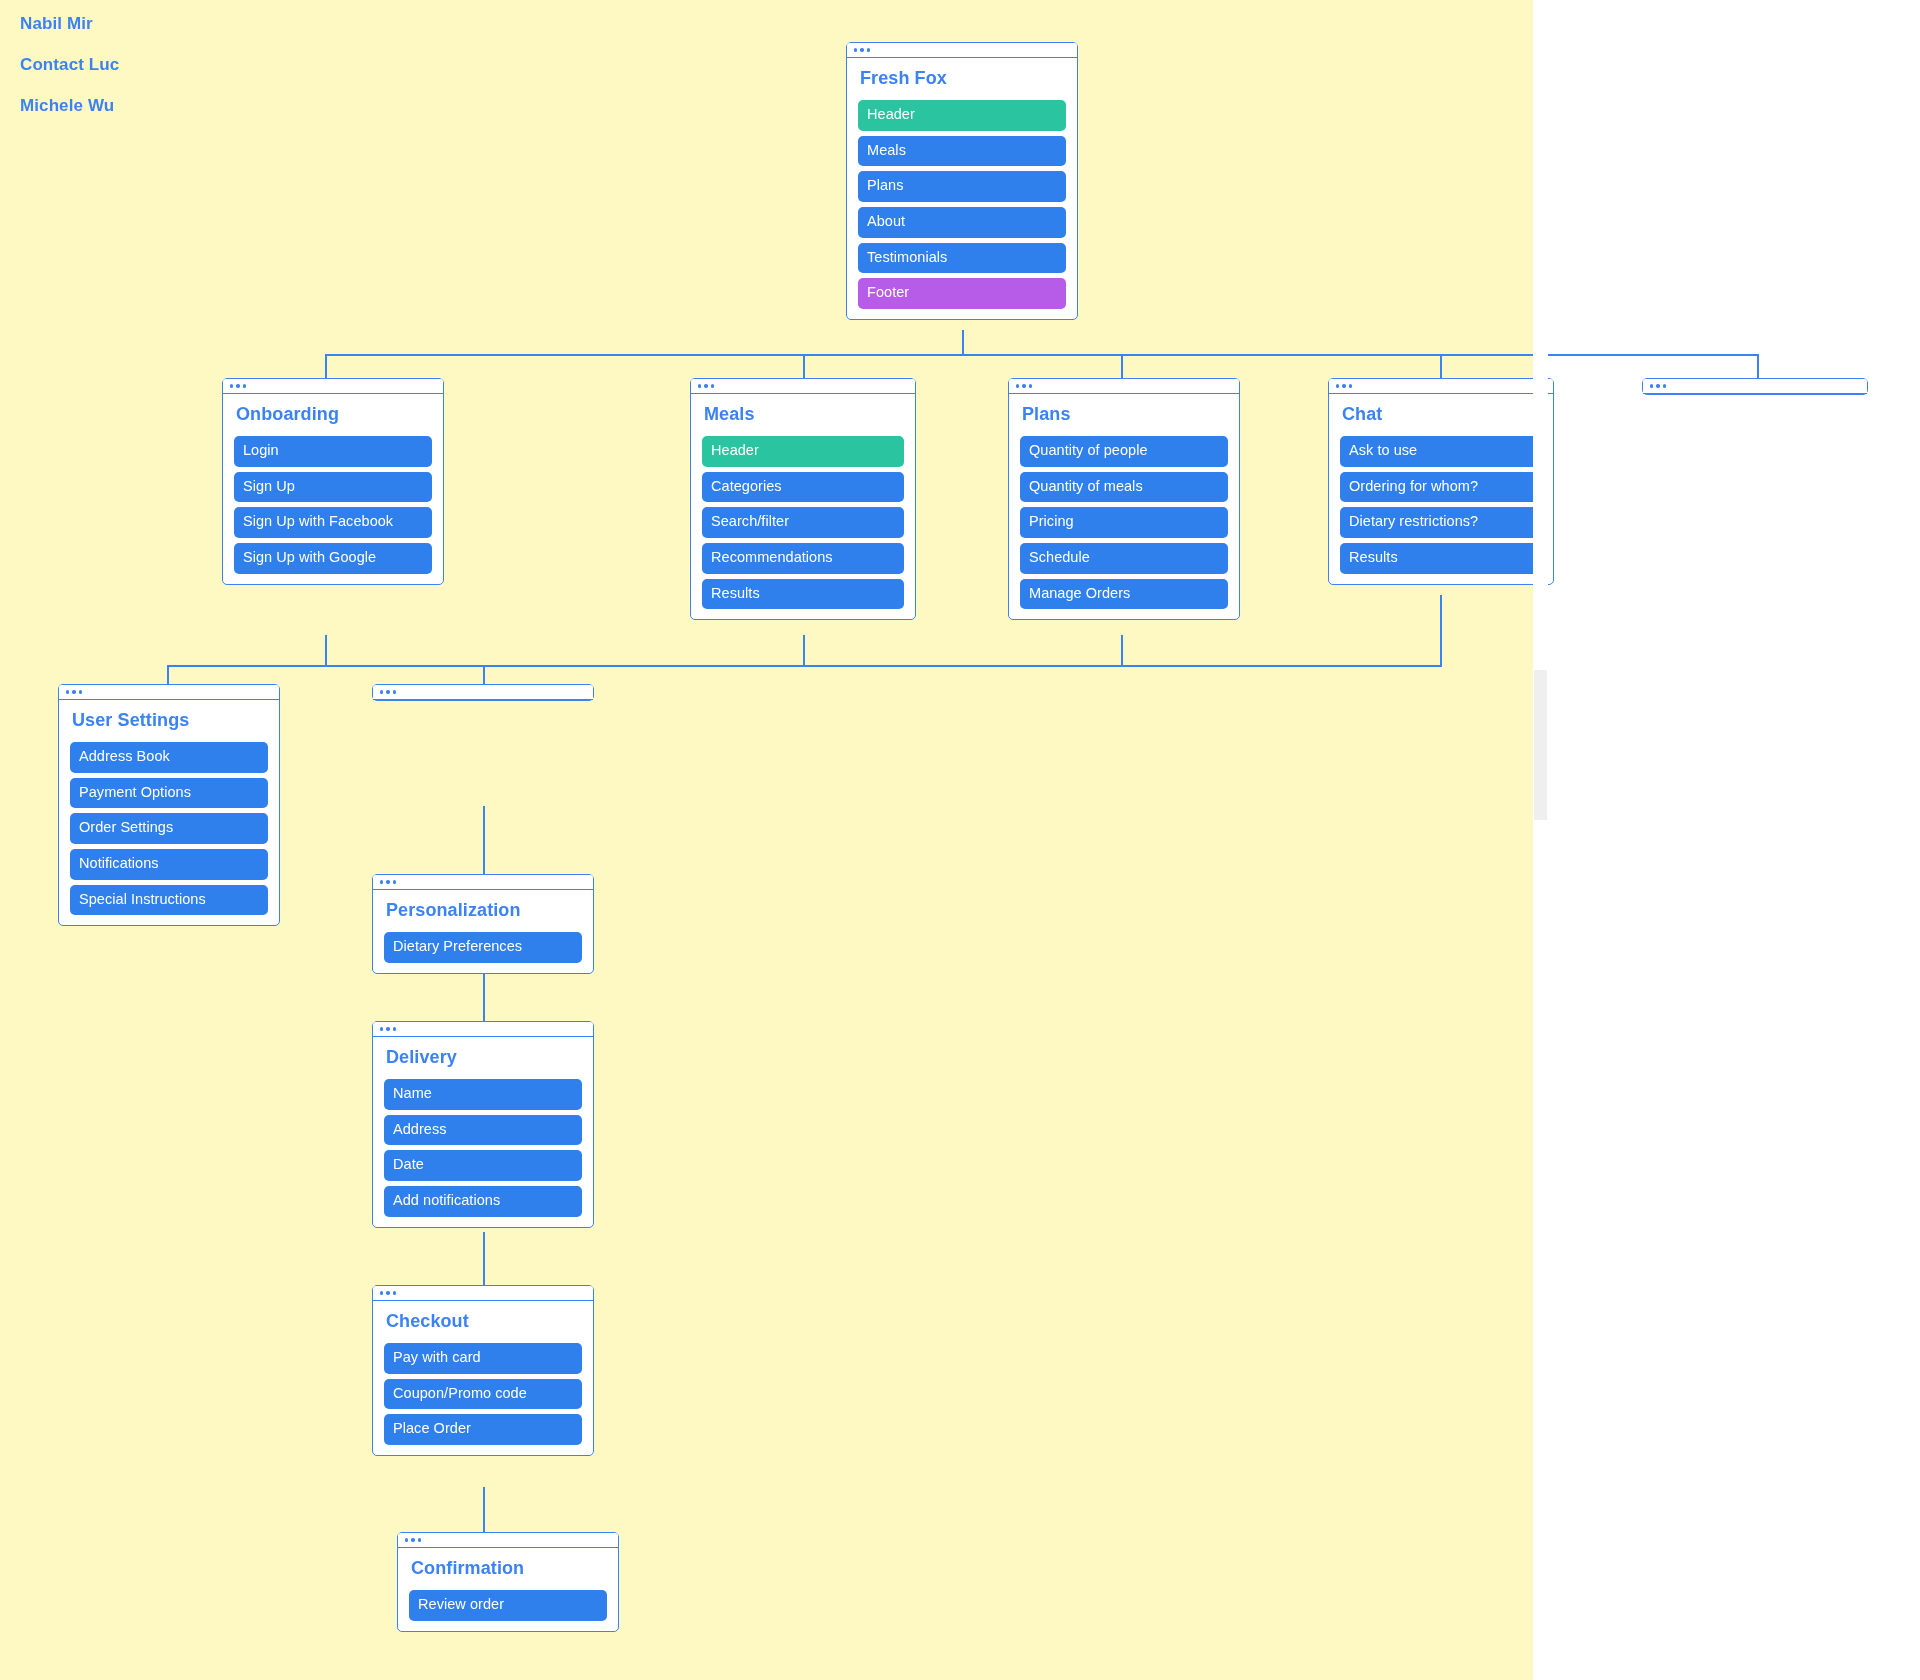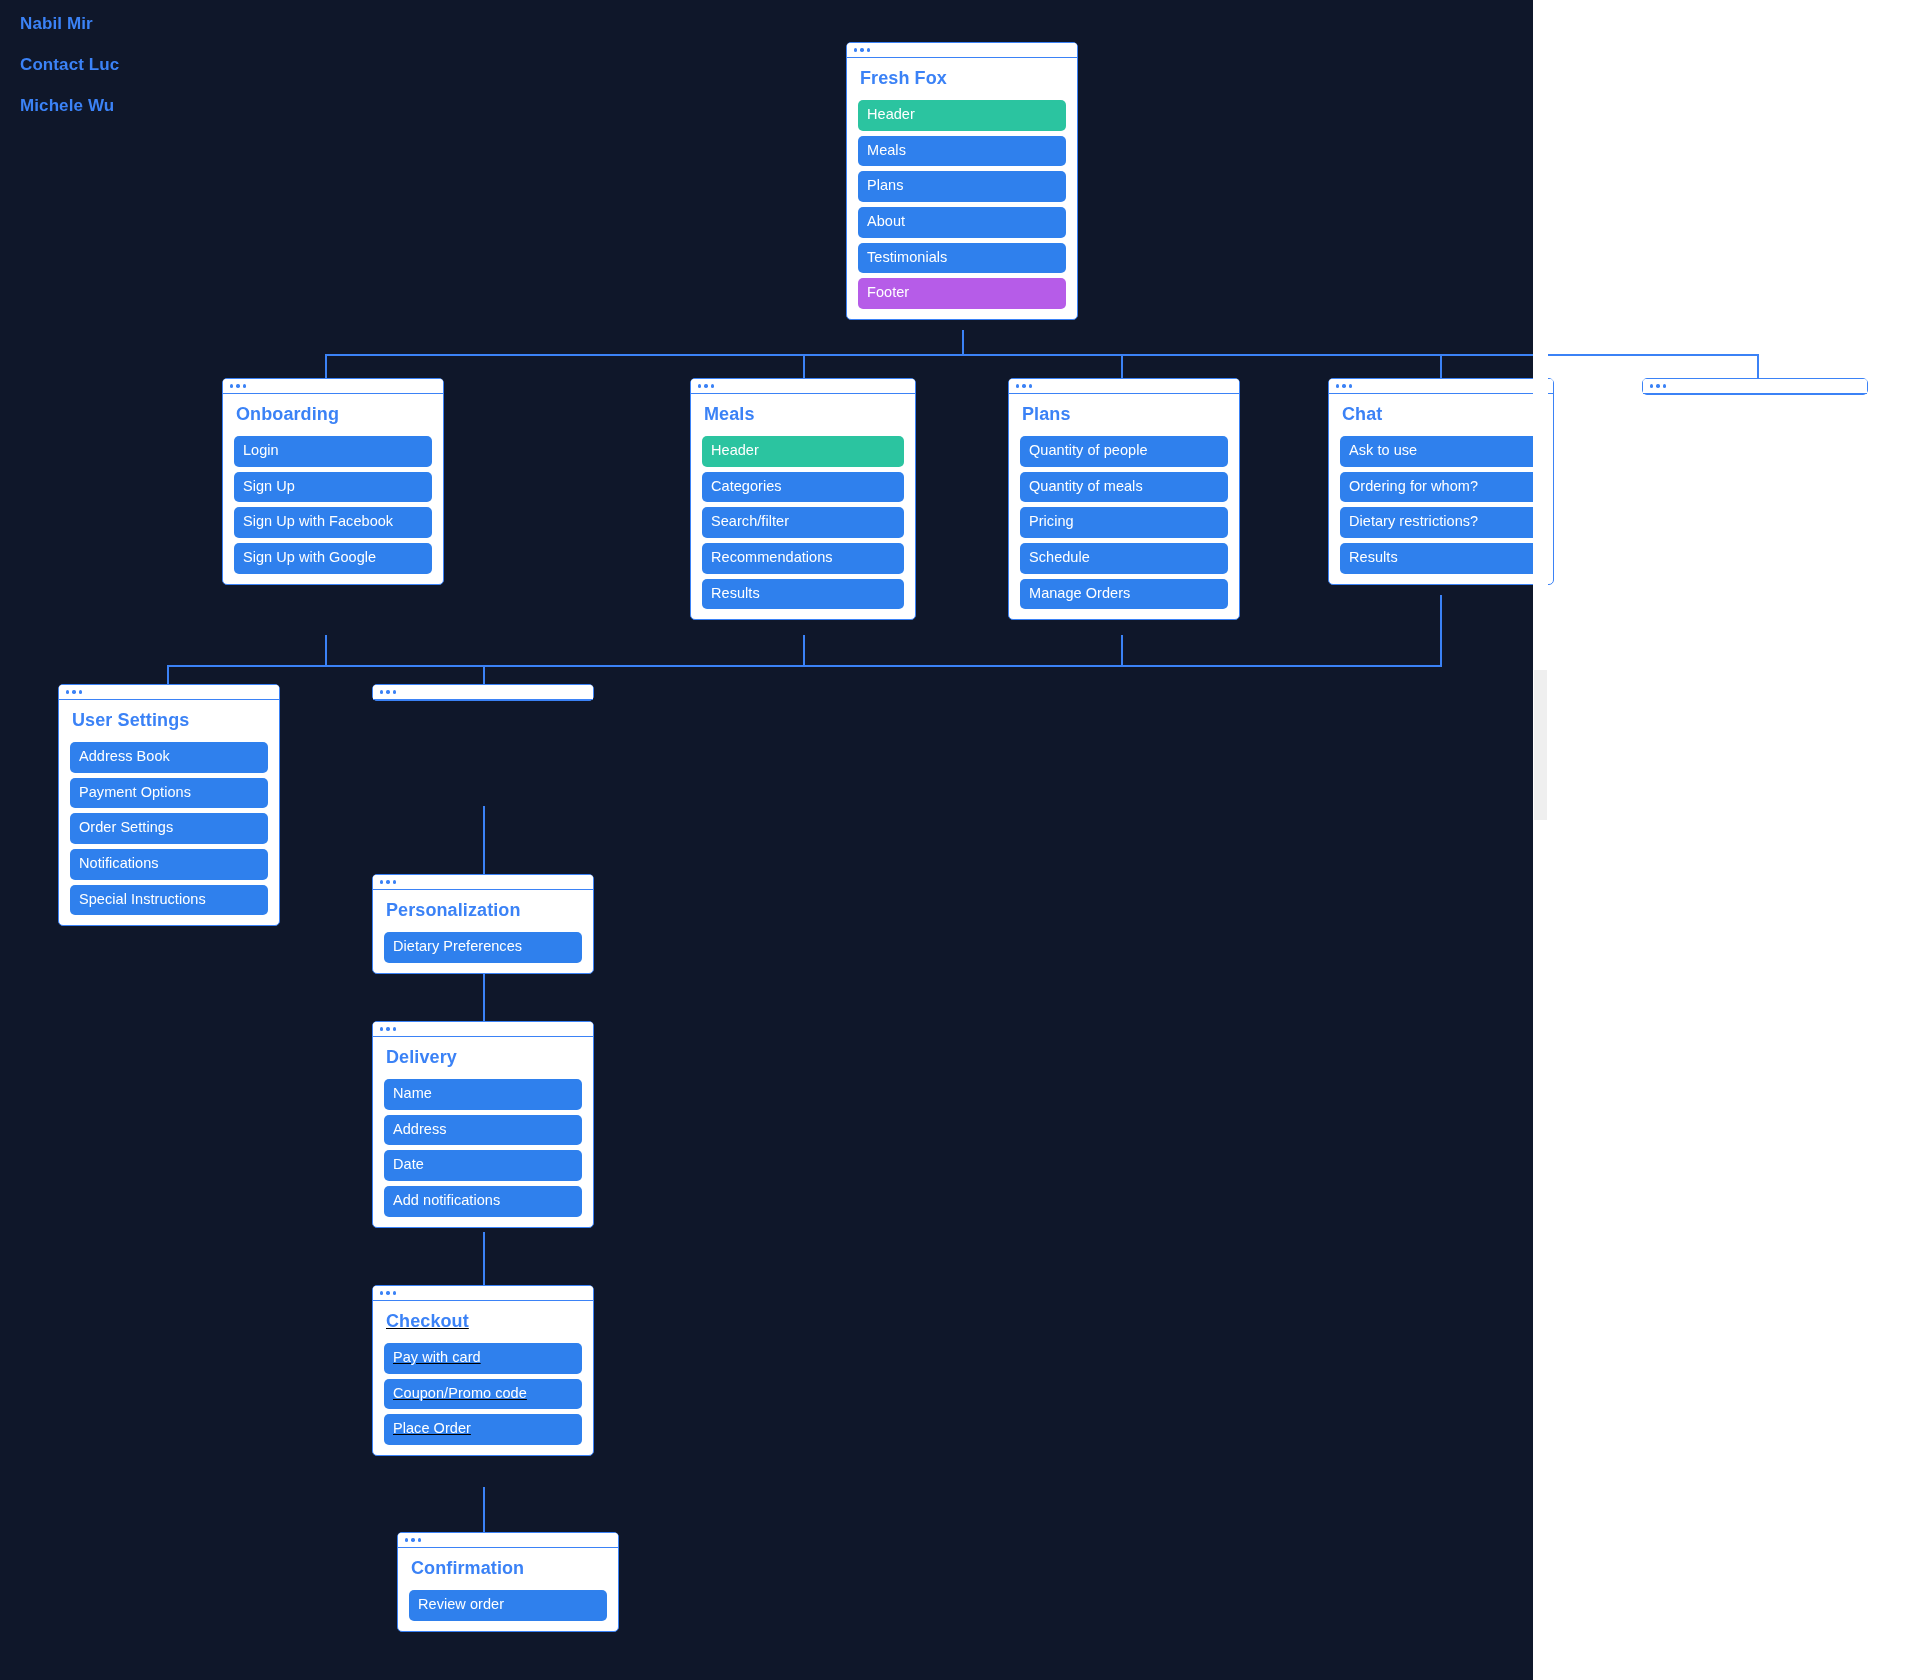--- a/index.html
+++ b/index.html
@@ -7,21 +7,21 @@
     margin: 0; padding: 0;
     width: 1920px; height: 1680px;
     background: #ffffff;
     font-family: "Liberation Sans", sans-serif;
     overflow: hidden;
   }
   #canvas {
     position: relative;
     width: 1548px;
     height: 1680px;
-    background: #0f172a;
+    background: #fef9c3;
   }
 
   
   .collab {
     position: absolute;
     font-size: 17px;
     font-weight: bold;
     color: #3B82F6;
     letter-spacing: .1px;
     white-space: nowrap;
@@ -261,21 +261,21 @@
           <span class="dot"></span>
         </div>
         <div class="card-body">
           <div class="card-title">Delivery</div>
           <div class="pill">Name</div>
           <div class="pill">Address</div>
           <div class="pill">Date</div>
           <div class="pill">Add notifications</div>
         </div>
       </div>
-      <div class="card" style="left: 372px; top: 1285px; width: 222px; text-decoration: underline;">
+      <div class="card" style="left: 372px; top: 1285px; width: 222px;">
         <div class="card-titlebar">
           <span class="dot"></span>
           <span class="dot"></span>
           <span class="dot"></span>
         </div>
         <div class="card-body">
           <div class="card-title">Checkout</div>
           <div class="pill">Pay with card</div>
           <div class="pill">Coupon/Promo code</div>
           <div class="pill">Place Order</div>

